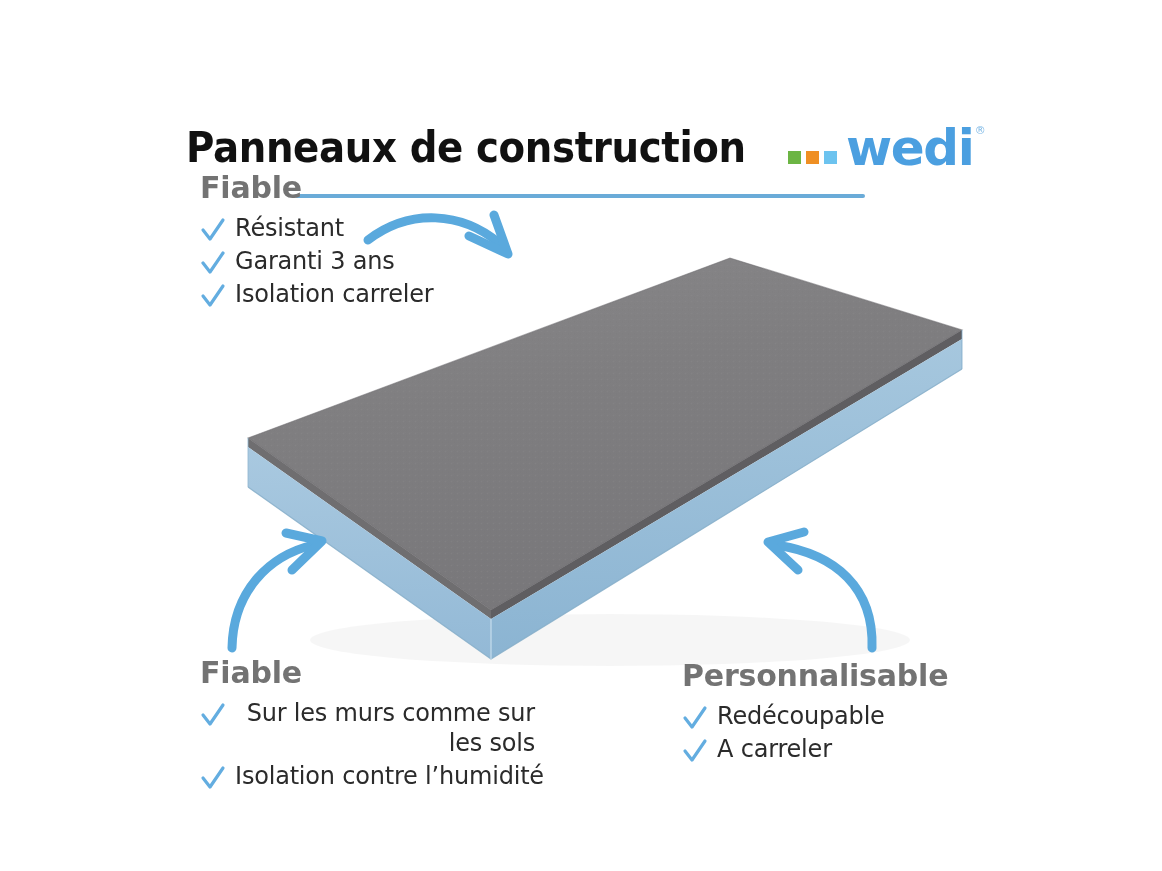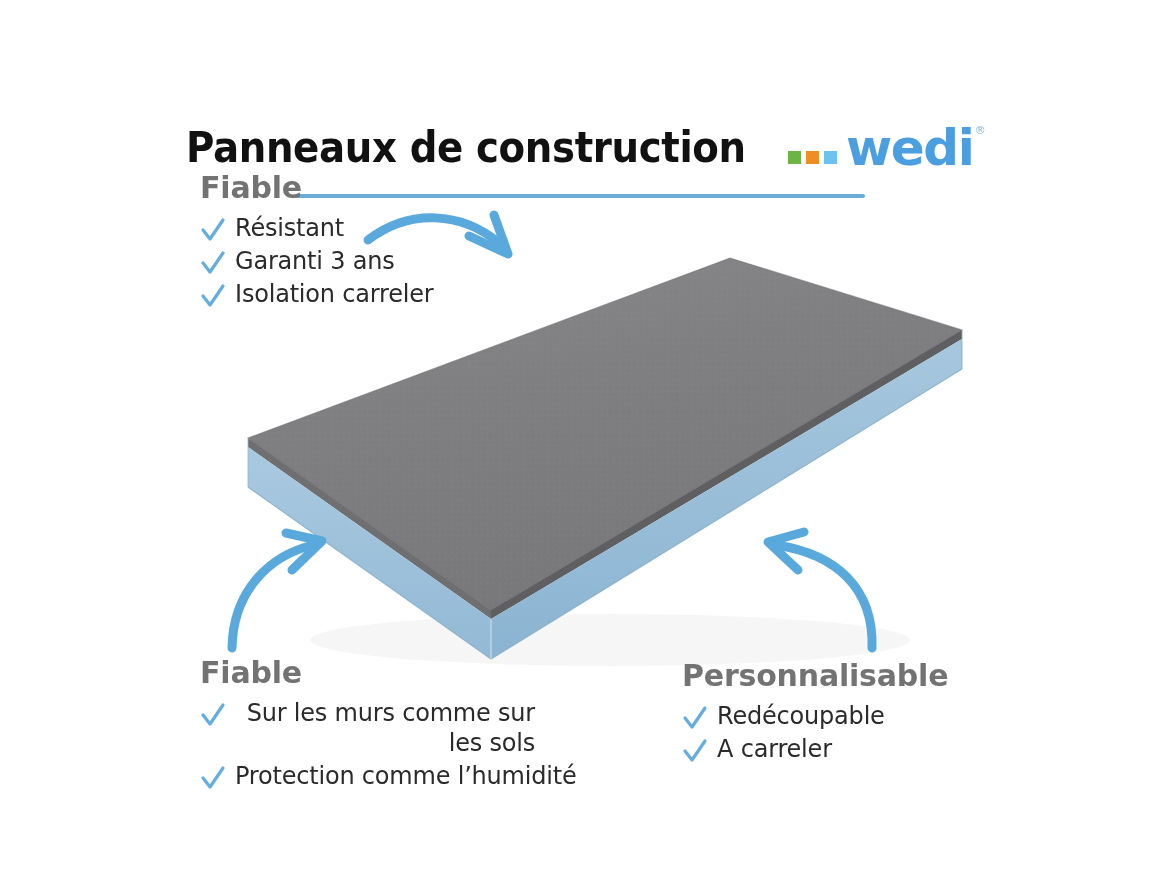--- a/index.html
+++ b/index.html
@@ -272,21 +272,21 @@
       <svg class="check" viewBox="0 0 26 30">
         <path d="M3,15 L10,24 L23,5" fill="none" stroke="#63ade0" stroke-width="3.2" stroke-linecap="round" stroke-linejoin="round"></path>
       </svg>
       <span class="bullet-text wrap">Sur les murs comme sur les sols</span>
     </div>
 
     <div class="bullet">
       <svg class="check" viewBox="0 0 26 30">
         <path d="M3,15 L10,24 L23,5" fill="none" stroke="#63ade0" stroke-width="3.2" stroke-linecap="round" stroke-linejoin="round"></path>
       </svg>
-      <span class="bullet-text">Protection comme l’humidité</span>
+      <span class="bullet-text">Isolation contre l’humidité</span>
     </div>
   </div>
 
   <div class="section" id="section-personnalisable">
     <div class="section-title">Personnalisable</div>
 
     <div class="bullet">
       <svg class="check" viewBox="0 0 26 30">
         <path d="M3,15 L10,24 L23,5" fill="none" stroke="#63ade0" stroke-width="3.2" stroke-linecap="round" stroke-linejoin="round"></path>
       </svg>

